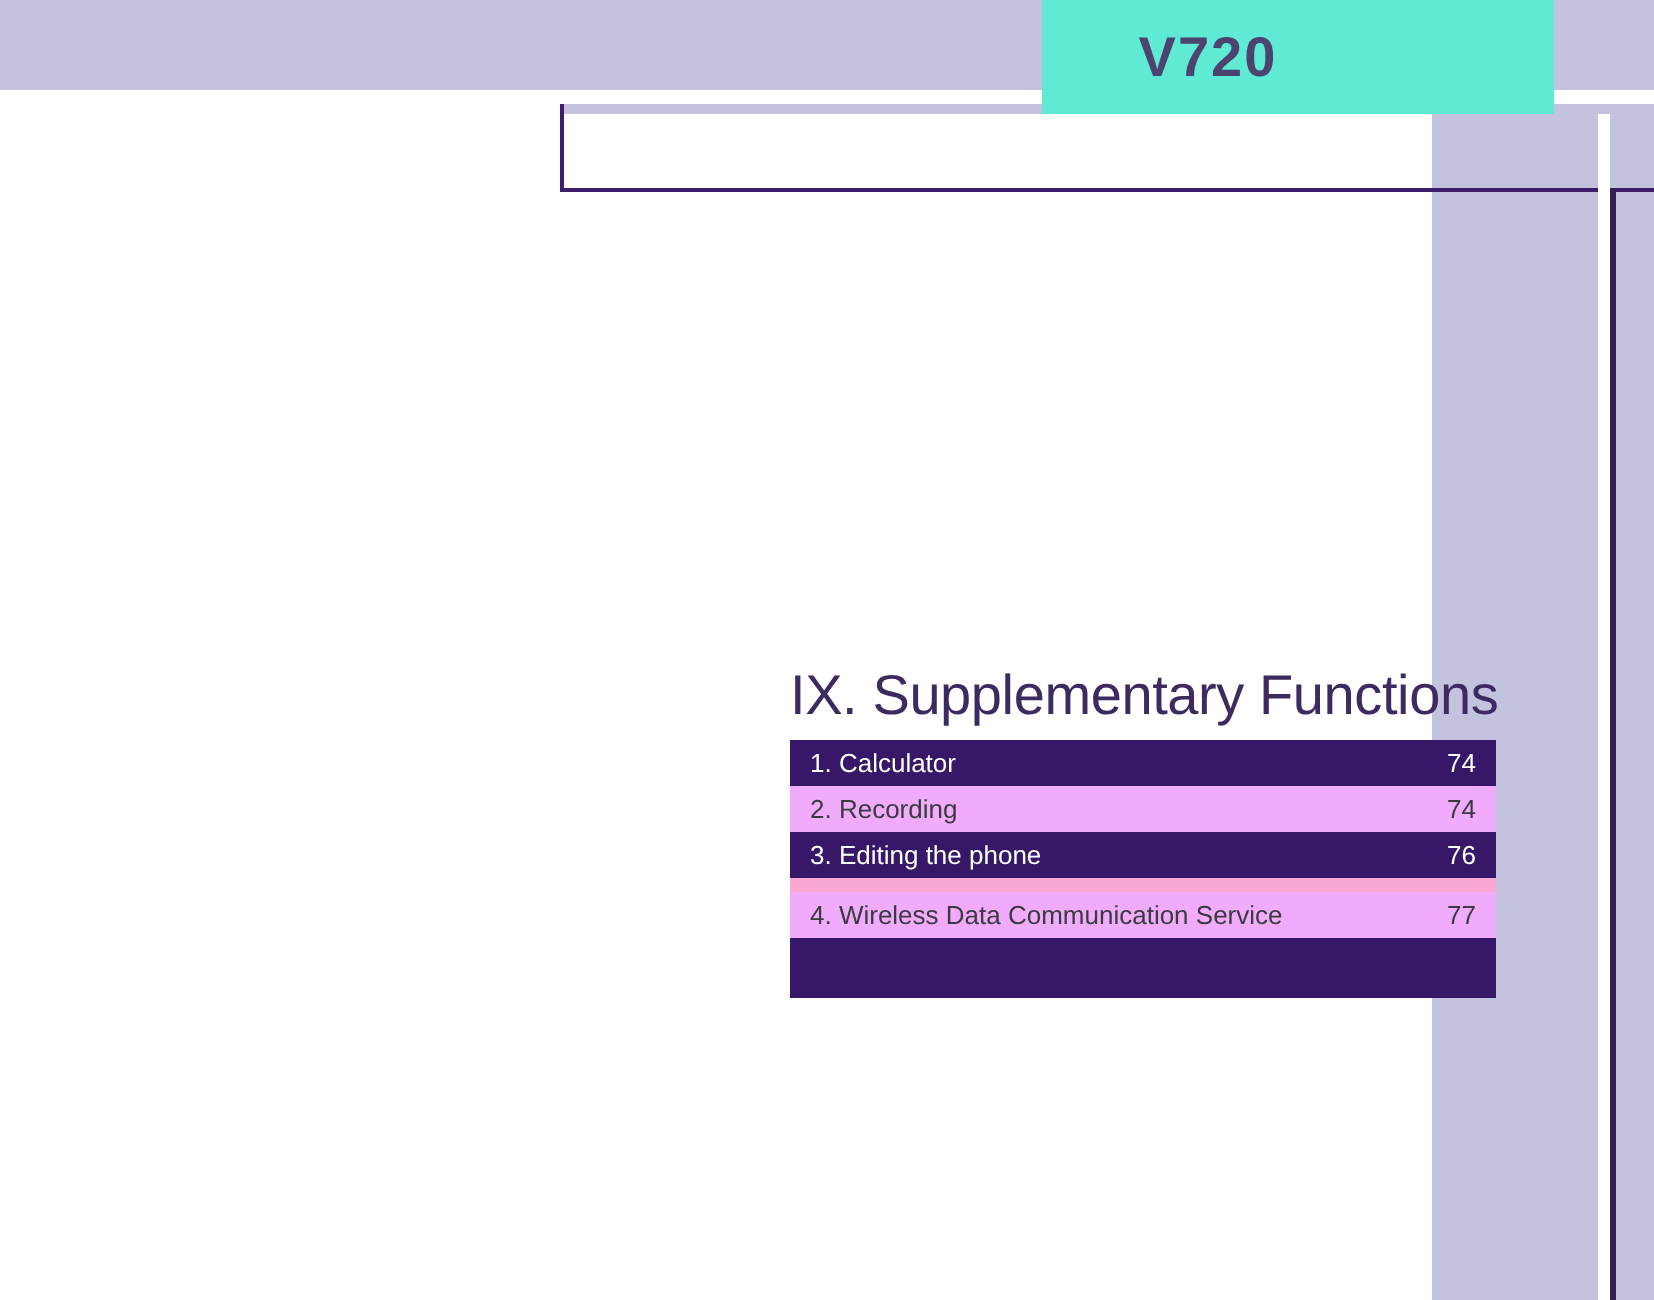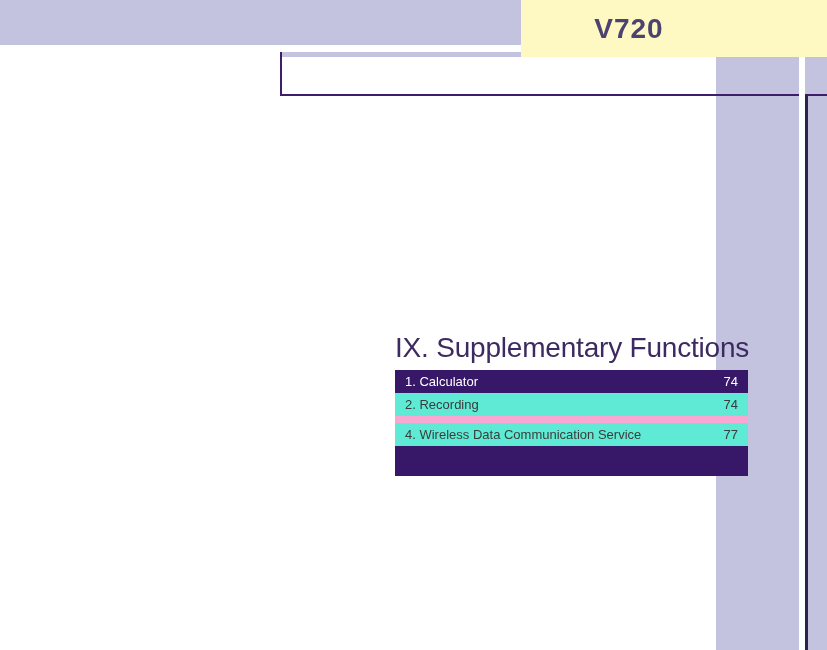--- a/index.html
+++ b/index.html
@@ -32,23 +32,23 @@
     top: 45px;
     left: 0;
     width: 280px;
     height: 12px;
     background: #ffffff;
   }
   .model-box {
     position: absolute;
     top: 0;
     left: 521px;
-    width: 306px;
+    width: 256px;
     height: 57px;
-    background: #fef9c3;
+    background: #5eead4;
     display: flex;
     align-items: center;
     justify-content: center;
     z-index: 5;
   }
   .model-label {
     color: #4d436f;
     font-size: 28px;
     font-weight: 600;
     letter-spacing: 1px;
@@ -119,21 +119,21 @@
     justify-content: space-between;
     align-items: center;
     padding: 4px 10px;
     font-size: 13px;
   }
   .r-dark {
     background: #371868;
     color: #ffffff;
   }
   .r-light {
-    background: #5eead4;
+    background: #f0abfc;
     color: #3b3b3b;
   }
   .r-light-sep {
     border-top: 7px solid #f9a8d4;
   }
   .r-bottom {
     background: #371868;
     height: 30px;
   }
   .toc-label { }
@@ -161,18 +161,22 @@
 
 <div class="toc">
   <div class="toc-row r-dark">
     <span class="toc-label">1. Calculator</span>
     <span class="toc-page">74</span>
   </div>
   <div class="toc-row r-light">
     <span class="toc-label">2. Recording</span>
     <span class="toc-page">74</span>
   </div>
+  <div class="toc-row r-dark">
+    <span class="toc-label">3. Editing the phone</span>
+    <span class="toc-page">76</span>
+  </div>
   <div class="toc-row r-light r-light-sep">
     <span class="toc-label">4. Wireless Data Communication Service</span>
     <span class="toc-page">77</span>
   </div>
   <div class="r-bottom"></div>
 </div>
 
 </body></html>

